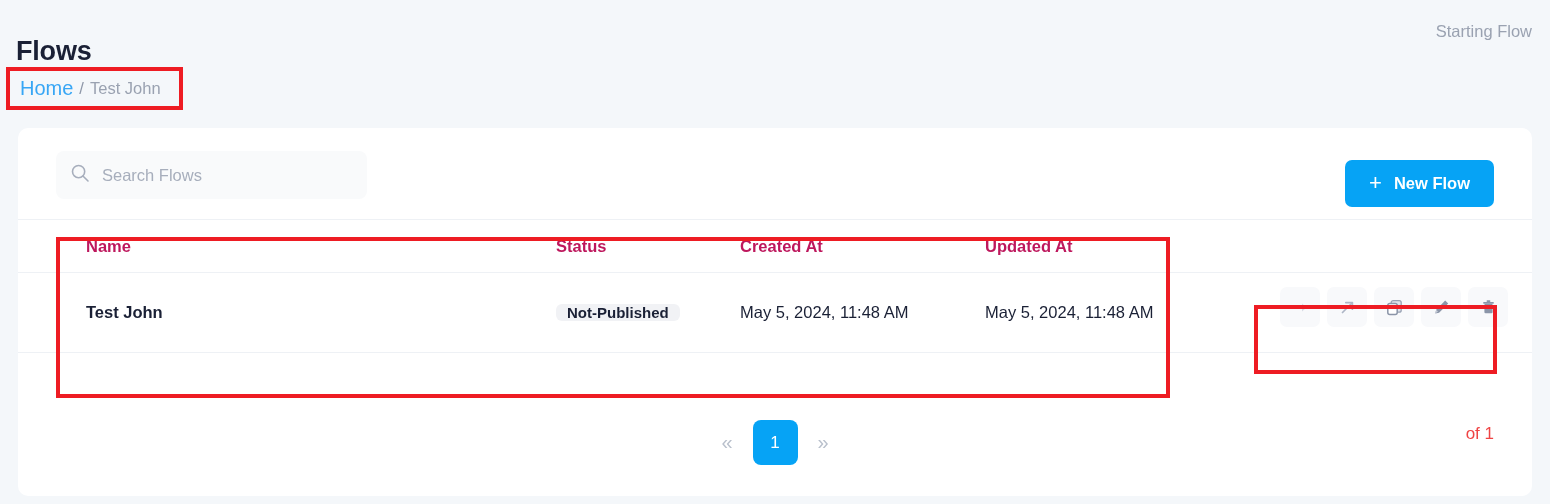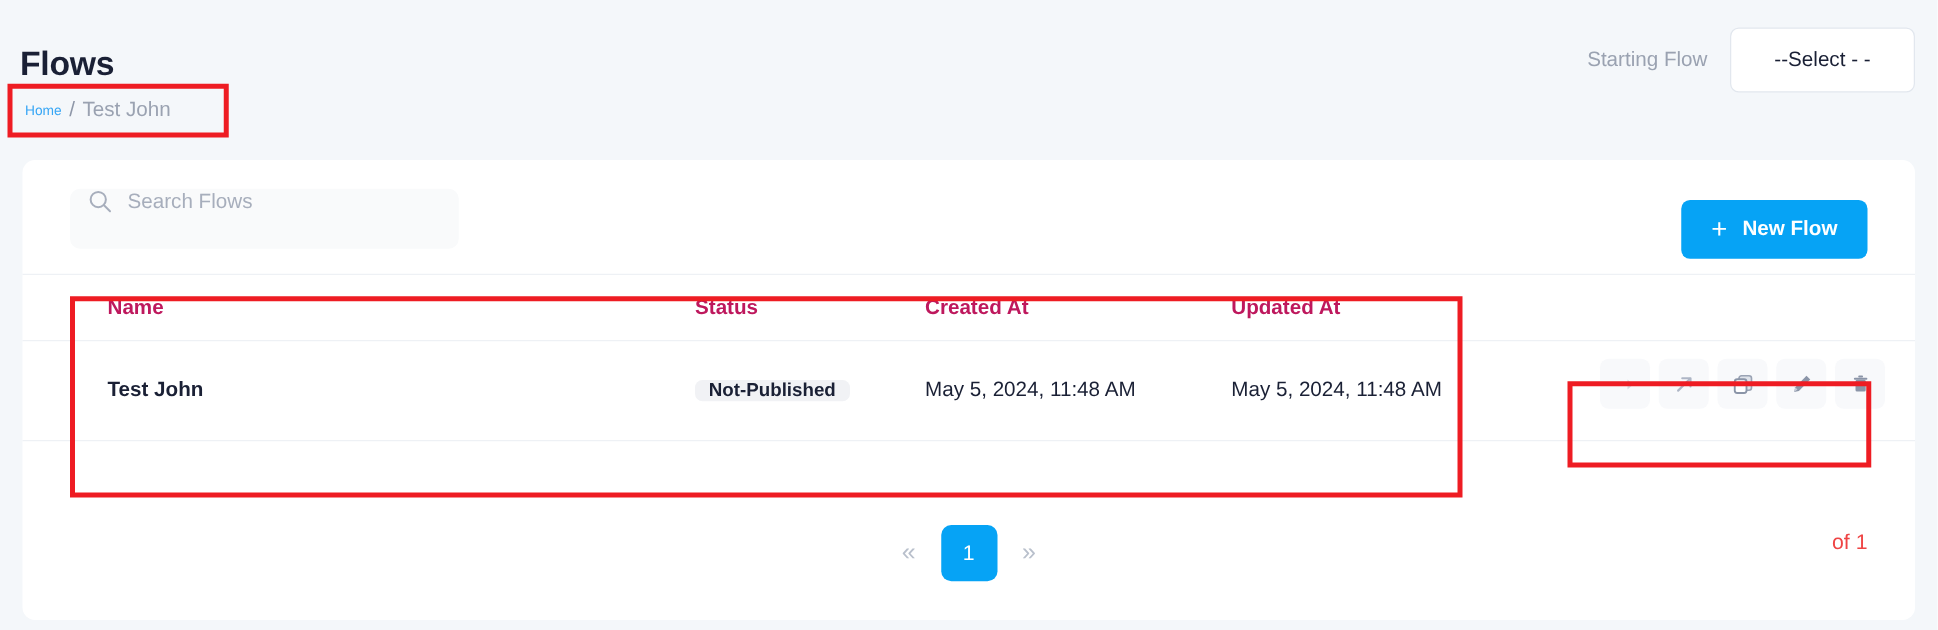--- a/index.html
+++ b/index.html
@@ -33,21 +33,21 @@
     left: 6px; top: 67px;
     width: 177px; height: 43px;
     border: 4px solid #ee1c23;
     display: flex;
     align-items: center;
     padding-left: 10px;
     gap: 6px;
   }
   .crumb-link {
     color: #37a6f5;
-    font-size: 11px;
+    font-size: 20px;
   }
   .crumb-sep {
     color: #8e97a8;
     font-size: 16.5px;
   }
   .crumb-current {
     color: #9aa2b1;
     font-size: 16.5px;
   }
 
@@ -91,21 +91,21 @@
     height: 92px;
     border-bottom: 1px solid #eef1f5;
   }
   .search-box {
     position: absolute;
     left: 38px; top: 23px;
     width: 311px; height: 48px;
     background: #f9fafb;
     border-radius: 8px;
     display: flex;
-    align-items: flex-start;
+    align-items: center;
     padding: 0 14px;
     gap: 10px;
     cursor: text;
   }
   .search-input {
     border: none;
     outline: none;
     background: transparent;
     font-family: "Liberation Sans", sans-serif;
     font-size: 16.5px;
@@ -284,21 +284,20 @@
   <div class="page-title">Flows</div>
 
   <div class="breadcrumb">
     <span class="crumb-link">Home</span>
     <span class="crumb-sep">/</span>
     <span class="crumb-current">Test John</span>
   </div>
 
   <div class="starting-flow-wrap">
     <span class="starting-flow-label">Starting Flow</span>
-    <div class="select-flow">--Select - -</div>
   </div>
 </div>
 
 <div class="card">
 
   <div class="toolbar">
     <div class="search-box">
       <span>
         <svg width="20" height="20" viewBox="0 0 20 20" fill="none">
           <circle cx="8.6" cy="8.6" r="6.1" stroke="#a7aebc" stroke-width="1.6"></circle>

